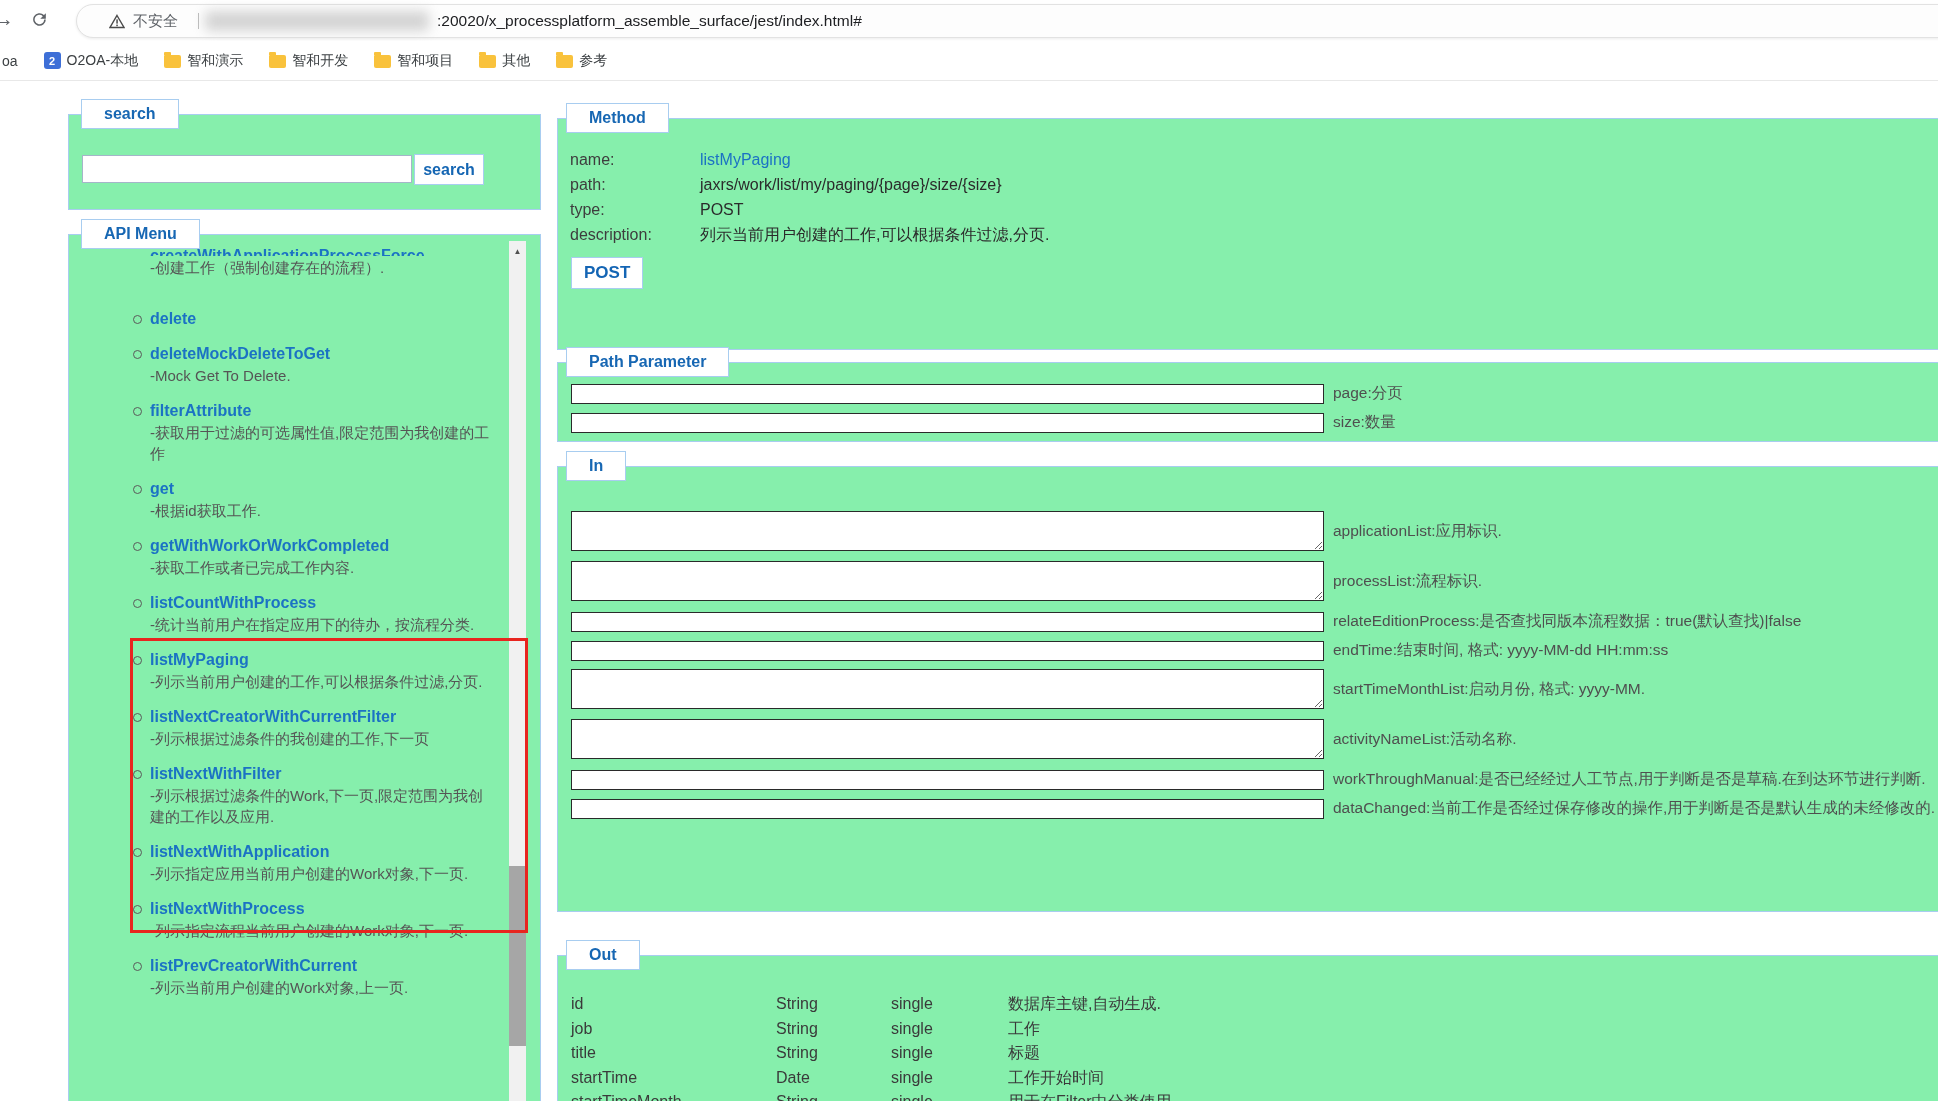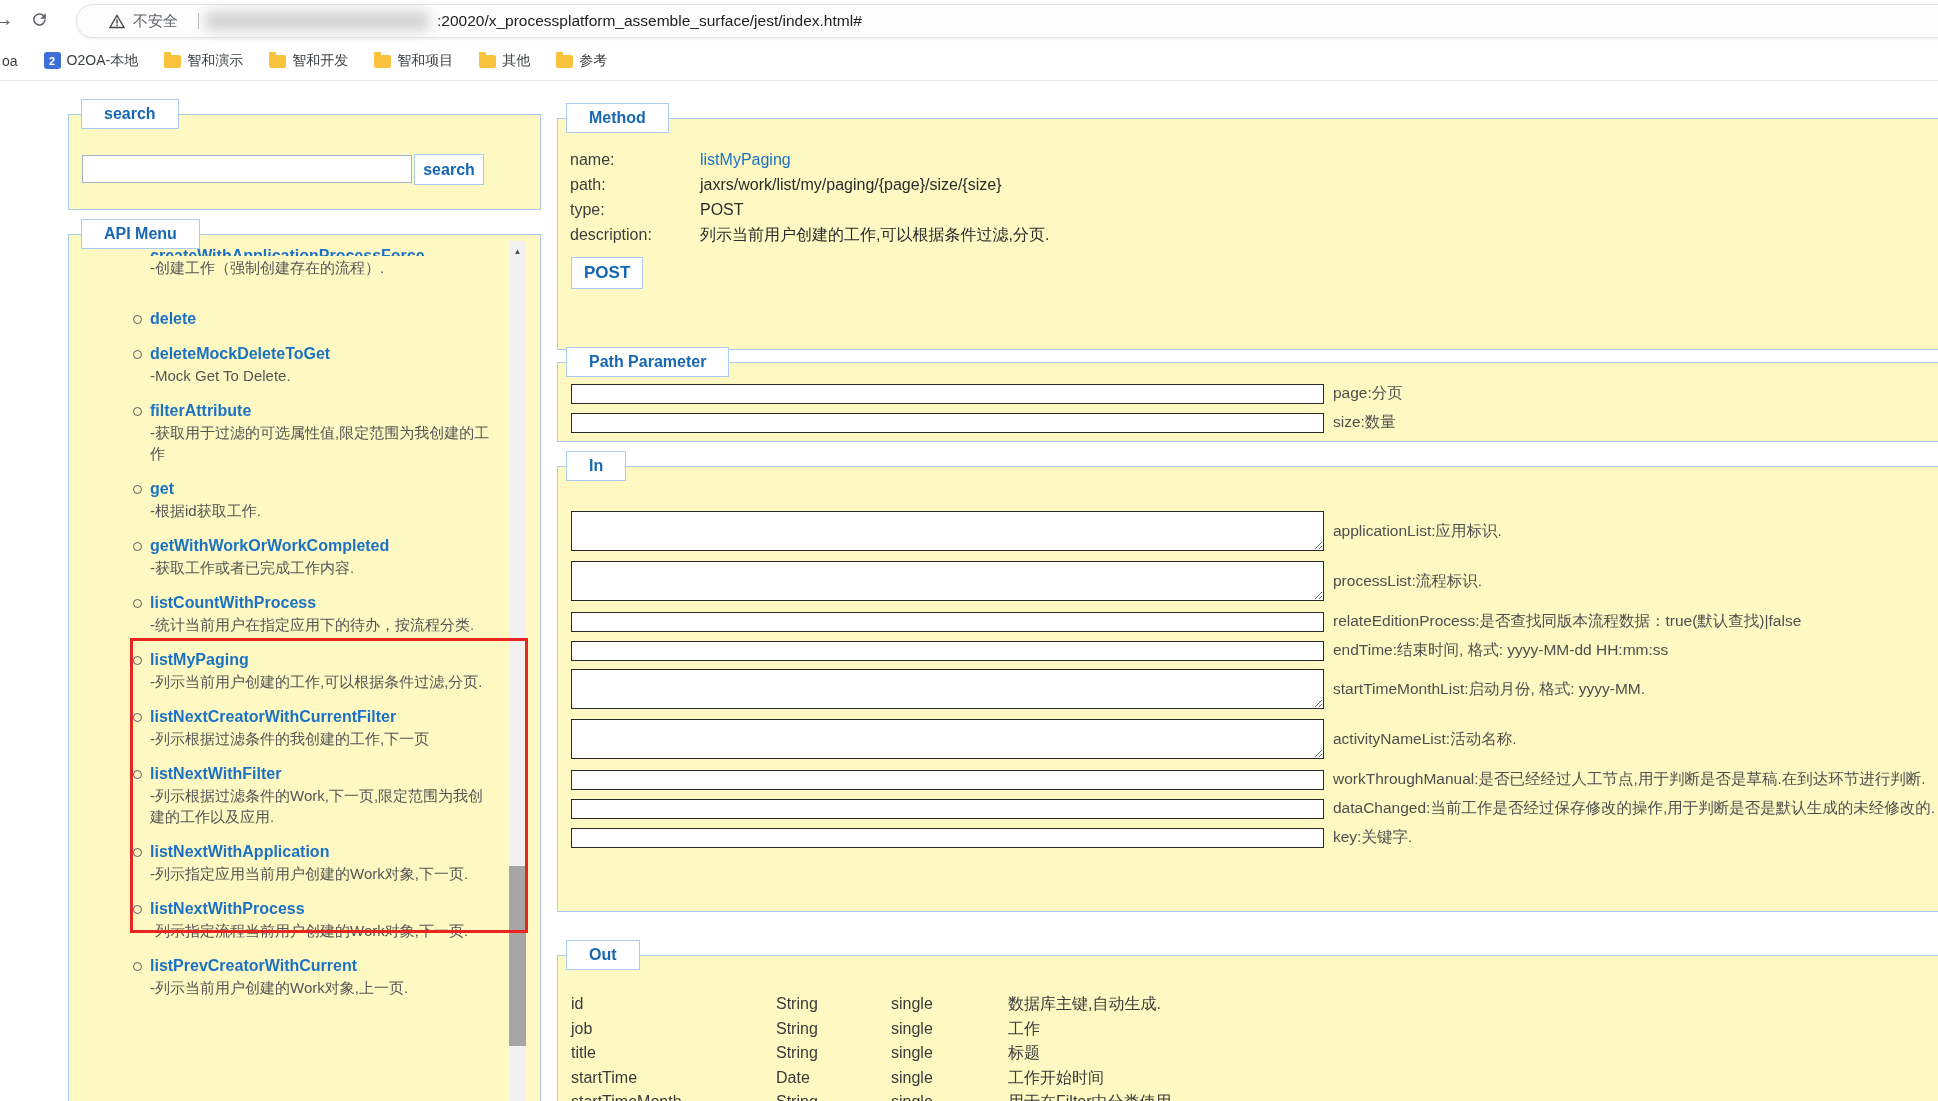--- a/index.html
+++ b/index.html
@@ -19,21 +19,21 @@
   
   #bm-bar{position:absolute;left:0;top:41px;width:1938px;height:39px;background:#fff;
     border-bottom:1px solid #e8e8e8;display:flex;align-items:center;padding-left:2px;gap:26px;}
   .bm{display:flex;align-items:center;gap:6px;cursor:pointer;}
   .bm-label{font-size:14px;color:#3c4043;white-space:nowrap;}
   .o2icon{width:17px;height:17px;background:#3d6fd7;border-radius:3px;color:#fff;font-size:11px;
     font-weight:bold;display:flex;align-items:center;justify-content:center;}
   .folder-icon{width:17px;height:13px;background:#f9c23c;border-radius:1px 2px 2px 2px;position:relative;margin-top:2px;}
   .folder-icon::before{content:'';position:absolute;top:-3px;left:0;width:7px;height:3px;background:#f9c23c;border-radius:1px 1px 0 0;}
   
-  .fs{position:absolute;border:1px solid #a8cdf0;background:#fef9c3;}
+  .fs{position:absolute;border:1px solid #a8cdf0;background:#86efac;}
   .legend{position:absolute;top:-16px;background:#fff;border:1px solid #a8cdf0;padding:4px 22px;
     font-size:16px;font-weight:bold;color:#1767b3;white-space:nowrap;line-height:20px;}
   #search-fs{left:68px;top:114px;width:471px;height:94px;}
   #search-fs .legend{left:12px;}
   #search-input{position:absolute;left:13px;top:40px;width:316px;height:26px;border:1px solid #a5b5c9;font-size:15px;padding:0 6px;}
   #search-btn{position:absolute;left:345px;top:39px;width:70px;height:31px;background:#fff;
     border:1px solid #a8cdf0;color:#1566b3;font-weight:bold;font-size:16px;cursor:pointer;}
   #api-fs{left:68px;top:234px;width:471px;height:920px;}
   #api-fs .legend{left:12px;}
   
@@ -263,24 +263,20 @@
         <span class="f-label">activityNameList:活动名称.</span>
       </div>
       <div class="f-row">
         <input type="text" style="">
         <span class="f-label">workThroughManual:是否已经经过人工节点,用于判断是否是草稿.在到达环节进行判断.</span>
       </div>
       <div class="f-row">
         <input type="text" style="">
         <span class="f-label">dataChanged:当前工作是否经过保存修改的操作,用于判断是否是默认生成的未经修改的.</span>
       </div>
-      <div class="f-row">
-        <input type="text" style="">
-        <span class="f-label">key:关键字.</span>
-      </div>
     </div>
 </div>
 
 <div id="out-fs" class="fs">
   <span class="legend">Out</span>
   <div id="out-rows">
       <div class="o-row">
         <span>id</span>
         <span>String</span>
         <span>single</span>

